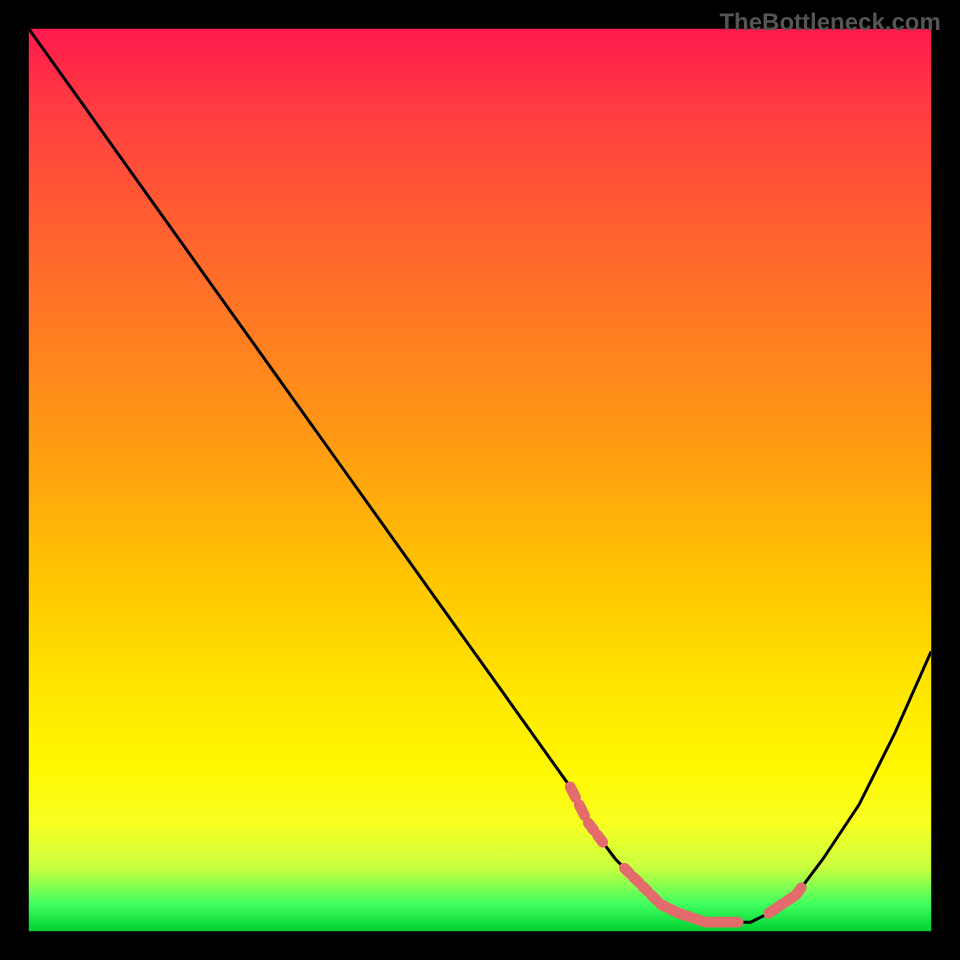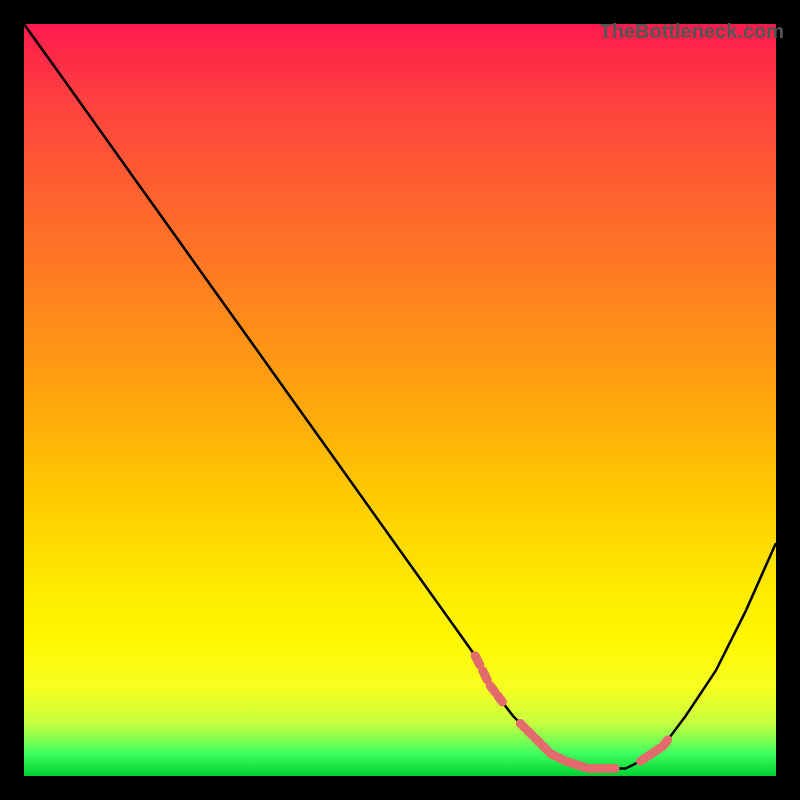--- a/index.html
+++ b/index.html
@@ -6,21 +6,21 @@
     margin: 0;
     padding: 0;
     width: 800px;
     height: 800px;
     background: #000;
     font-family: Arial, sans-serif;
     position: relative;
   }
   .watermark {
     position: absolute;
-    top: 20px;
+    top: 8px;
     right: 16px;
     color: #555;
     font-size: 20px;
     font-weight: bold;
     z-index: 10;
   }
   .plot-area {
     position: absolute;
     left: 24px;
     top: 24px;

